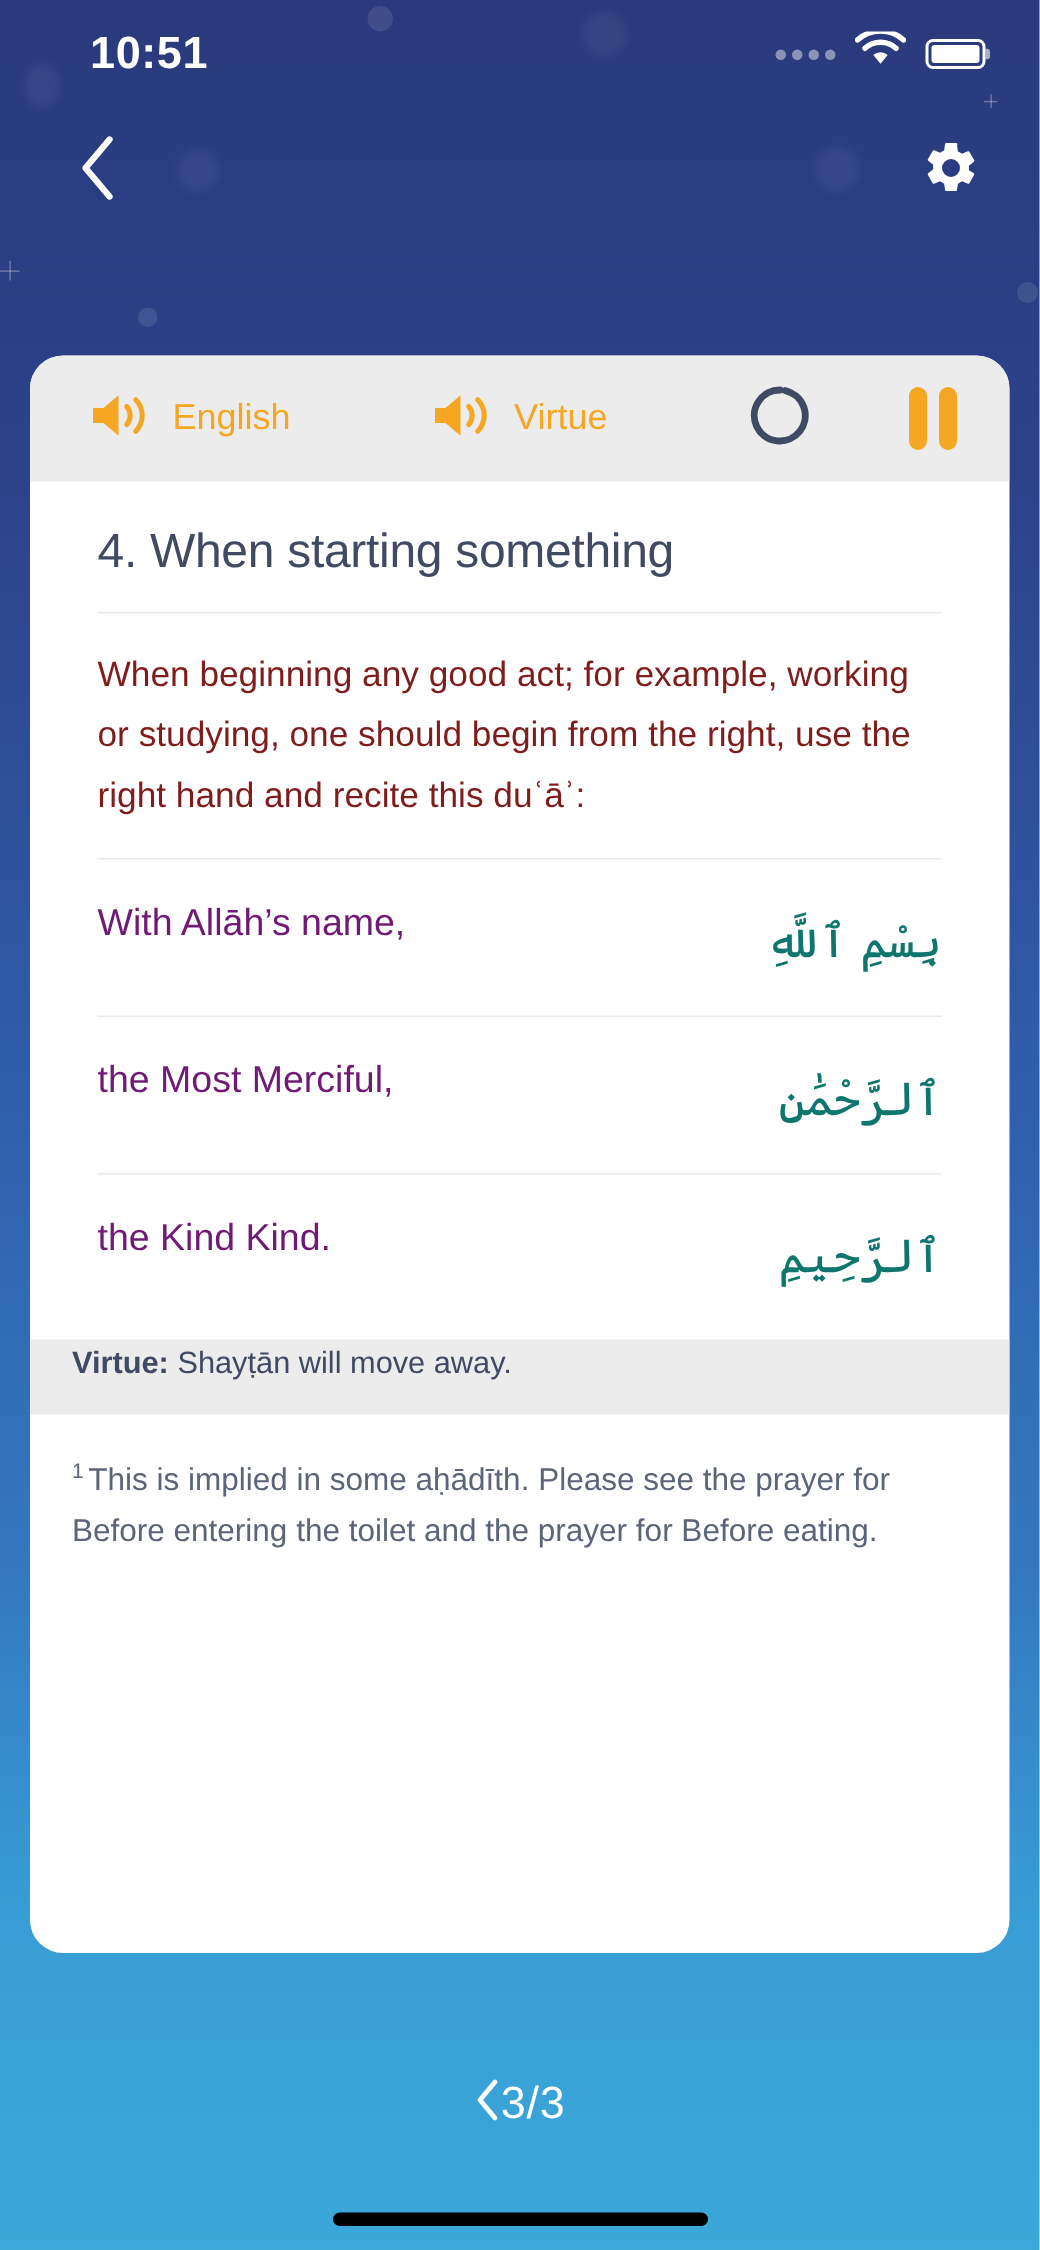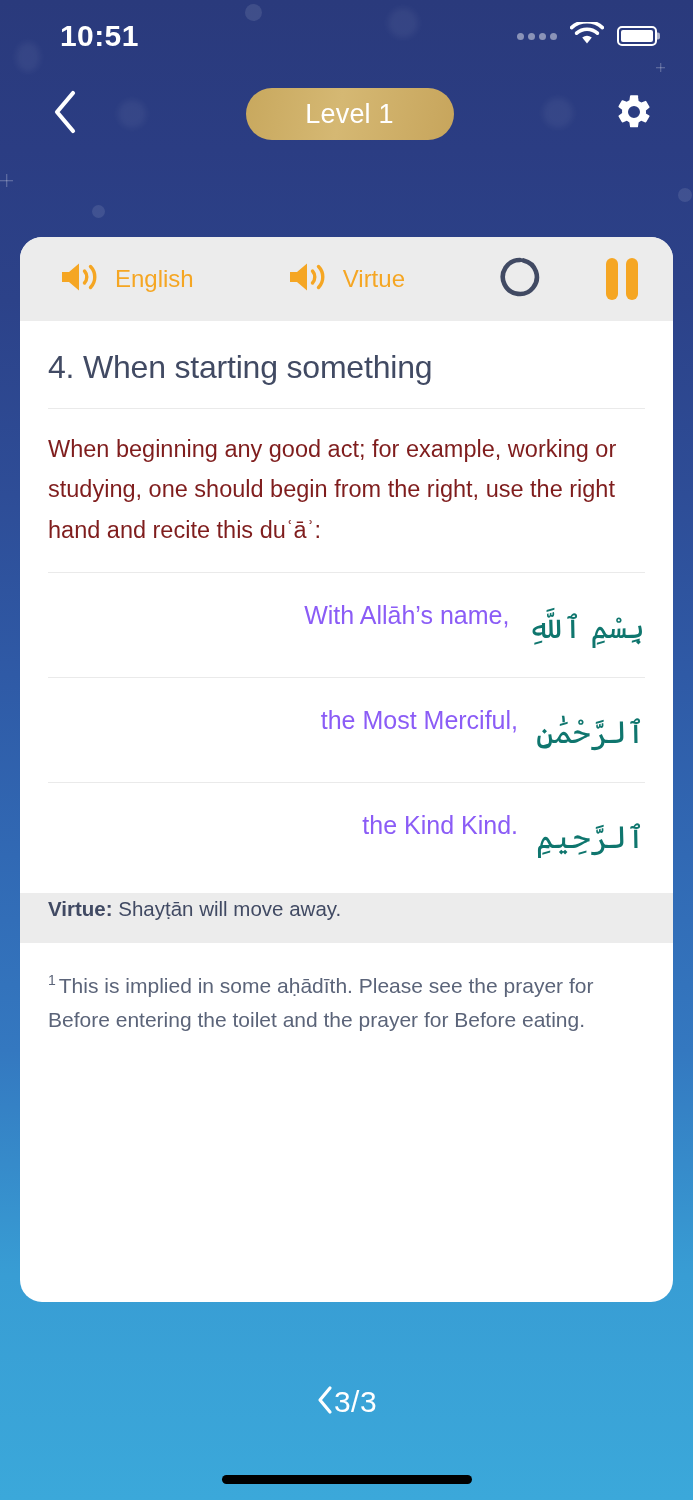--- a/index.html
+++ b/index.html
@@ -169,21 +169,21 @@
     cursor: pointer;
     margin-left: 56px;
   }
   .pause-btn i {
     display: block;
     width: 12px; height: 42px;
     background: #f5a623;
     border-radius: 6px;
   }
 
-  .card-body { padding: 0 28px; }
+  .card-body { padding: 0 45px; }
 
   .dua-title {
     font-size: 32px;
     color: #414a63;
     padding: 28px 0 22px 0;
     font-weight: 400;
     letter-spacing: -0.2px;
   }
   .hr { height: 1px; background: #eaeaea; }
 
@@ -197,24 +197,23 @@
   .verse-row {
     display: flex;
     align-items: flex-start;
     justify-content: space-between;
     padding: 24px 0 26px 0;
     gap: 18px;
     min-height: 104px;
   }
   .verse-en {
     font-size: 25px;
-    color: #8b5cf6;
+    color: #701a75;
     padding-top: 4px;
     flex: 1;
-    text-align: right;
   }
   .verse-ar {
     font-size: 31px;
     color: #0f766e;
     direction: rtl;
     text-align: right;
     line-height: 1.5;
     align-self: flex-end;
     white-space: nowrap;
   }
@@ -307,23 +306,20 @@
 
 <div class="navbar">
   <div class="nav-btn">
     <span>
       <svg width="26" height="44" viewBox="0 0 26 44">
         <path d="M21 3 L5 22 L21 41" stroke="#ffffff" stroke-width="4.2" fill="none" stroke-linecap="round" stroke-linejoin="round"></path>
       </svg>
     </span>
   </div>
 
-  <div class="level-pill">
-    <span>Level 1</span>
-  </div>
 
   <div class="nav-btn">
     <span>
       <svg width="40" height="40" viewBox="0 0 24 24" fill="#ffffff">
         <path d="M19.14 12.94a7.07 7.07 0 0 0 .06-.94 7.07 7.07 0 0 0-.06-.94l2.03-1.58a.49.49 0 0 0 .12-.61l-1.92-3.32a.49.49 0 0 0-.59-.22l-2.39.96a7 7 0 0 0-1.62-.94l-.36-2.54A.48.48 0 0 0 13.93 2h-3.84a.48.48 0 0 0-.47.41l-.36 2.54a7.3 7.3 0 0 0-1.62.94l-2.39-.96a.48.48 0 0 0-.59.22L2.74 8.47a.48.48 0 0 0 .12.61l2.03 1.58a7.6 7.6 0 0 0-.06.94c0 .32.02.63.06.94l-2.03 1.58a.48.48 0 0 0-.12.61l1.92 3.32c.12.2.35.28.59.22l2.39-.96c.5.38 1.04.7 1.62.94l.36 2.54c.04.24.24.41.47.41h3.84c.24 0 .44-.17.47-.41l.36-2.54a7 7 0 0 0 1.62-.94l2.39.96c.22.08.47 0 .59-.22l1.92-3.32a.48.48 0 0 0-.12-.61ZM12 15.6A3.6 3.6 0 1 1 15.6 12 3.6 3.6 0 0 1 12 15.6Z"></path>
       </svg>
     </span>
   </div>
 </div>
 

